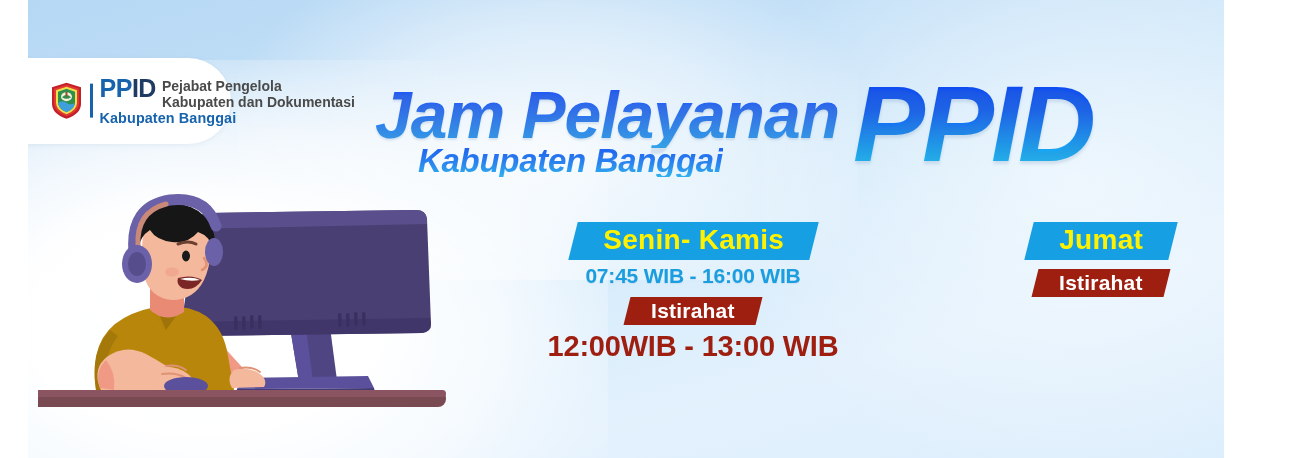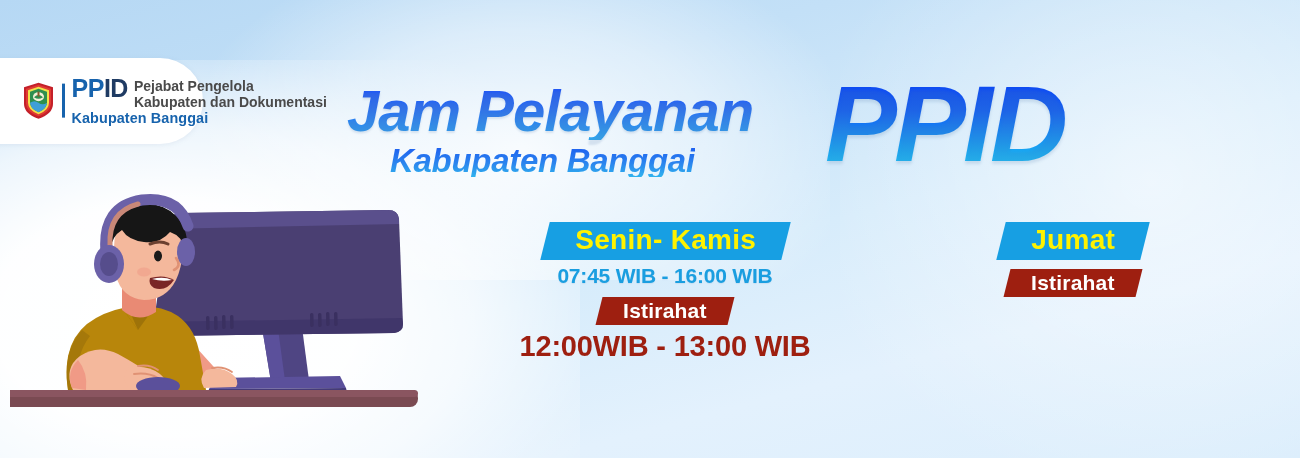--- a/index.html
+++ b/index.html
@@ -2,25 +2,26 @@
 <html><head>
 <meta charset="utf-8">
 <style>
   html, body {
     margin: 0;
     padding: 0;
     background: #ffffff;
   }
   .banner {
     position: relative;
-    width: 1300px;
+    width: 1196px;
     height: 458px;
     overflow: hidden;
     background: linear-gradient(165deg, #b6d8f4 0%, #c3e0f7 28%, #d7ecfb 55%, #e3f1fd 75%, #dceefc 100%);
     font-family: "Liberation Sans", sans-serif;
+    margin-left: 28px;
   }
 
   
   .glow-left {
     position: absolute;
     left: -120px; top: 60px;
     width: 700px; height: 470px;
     background: radial-gradient(ellipse at 42% 55%, rgba(255,255,255,1) 0%, rgba(255,255,255,0.98) 32%, rgba(255,255,255,0.72) 52%, rgba(255,255,255,0.22) 72%, rgba(255,255,255,0) 86%);
     pointer-events: none;
   }
@@ -96,21 +97,21 @@
   
   .headline {
     position: absolute;
     left: 345px; top: 82px;
     width: 760px;
     height: 110px;
   }
   .jam {
     position: absolute;
     left: 2px; top: 0px;
-    font-size: 58px;
+    font-size: 66px;
     font-weight: 800;
     font-style: italic;
     letter-spacing: -1px;
     line-height: 1;
     background: linear-gradient(180deg, #1f4ff5 0%, #2a6ef2 45%, #2fa8ef 100%);
     -webkit-background-clip: text;
     background-clip: text;
     color: transparent;
     text-shadow: 0 2px 2px rgba(90,130,180,0.18);
     white-space: nowrap;

